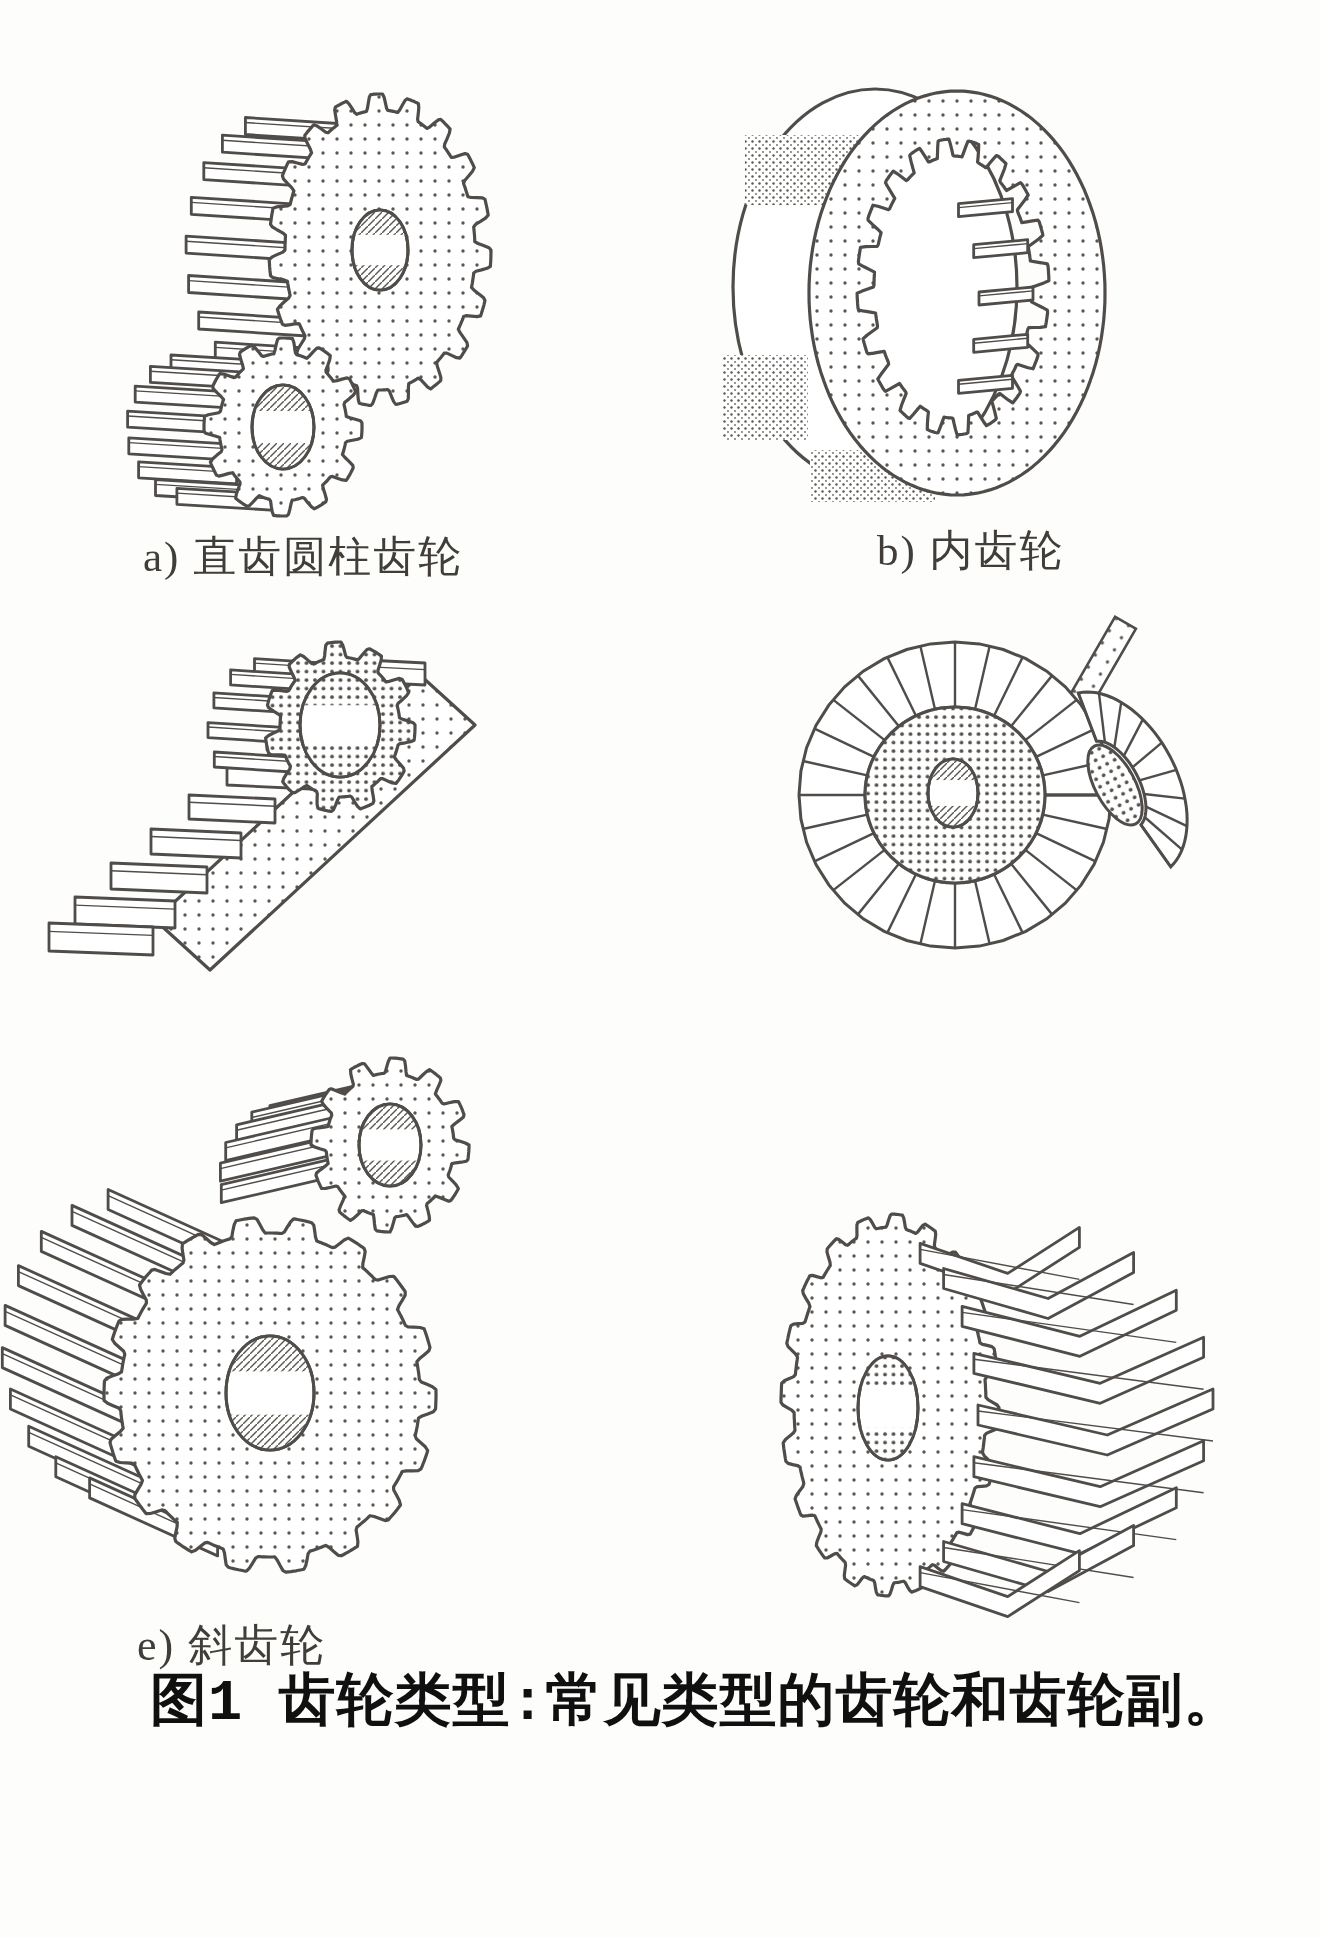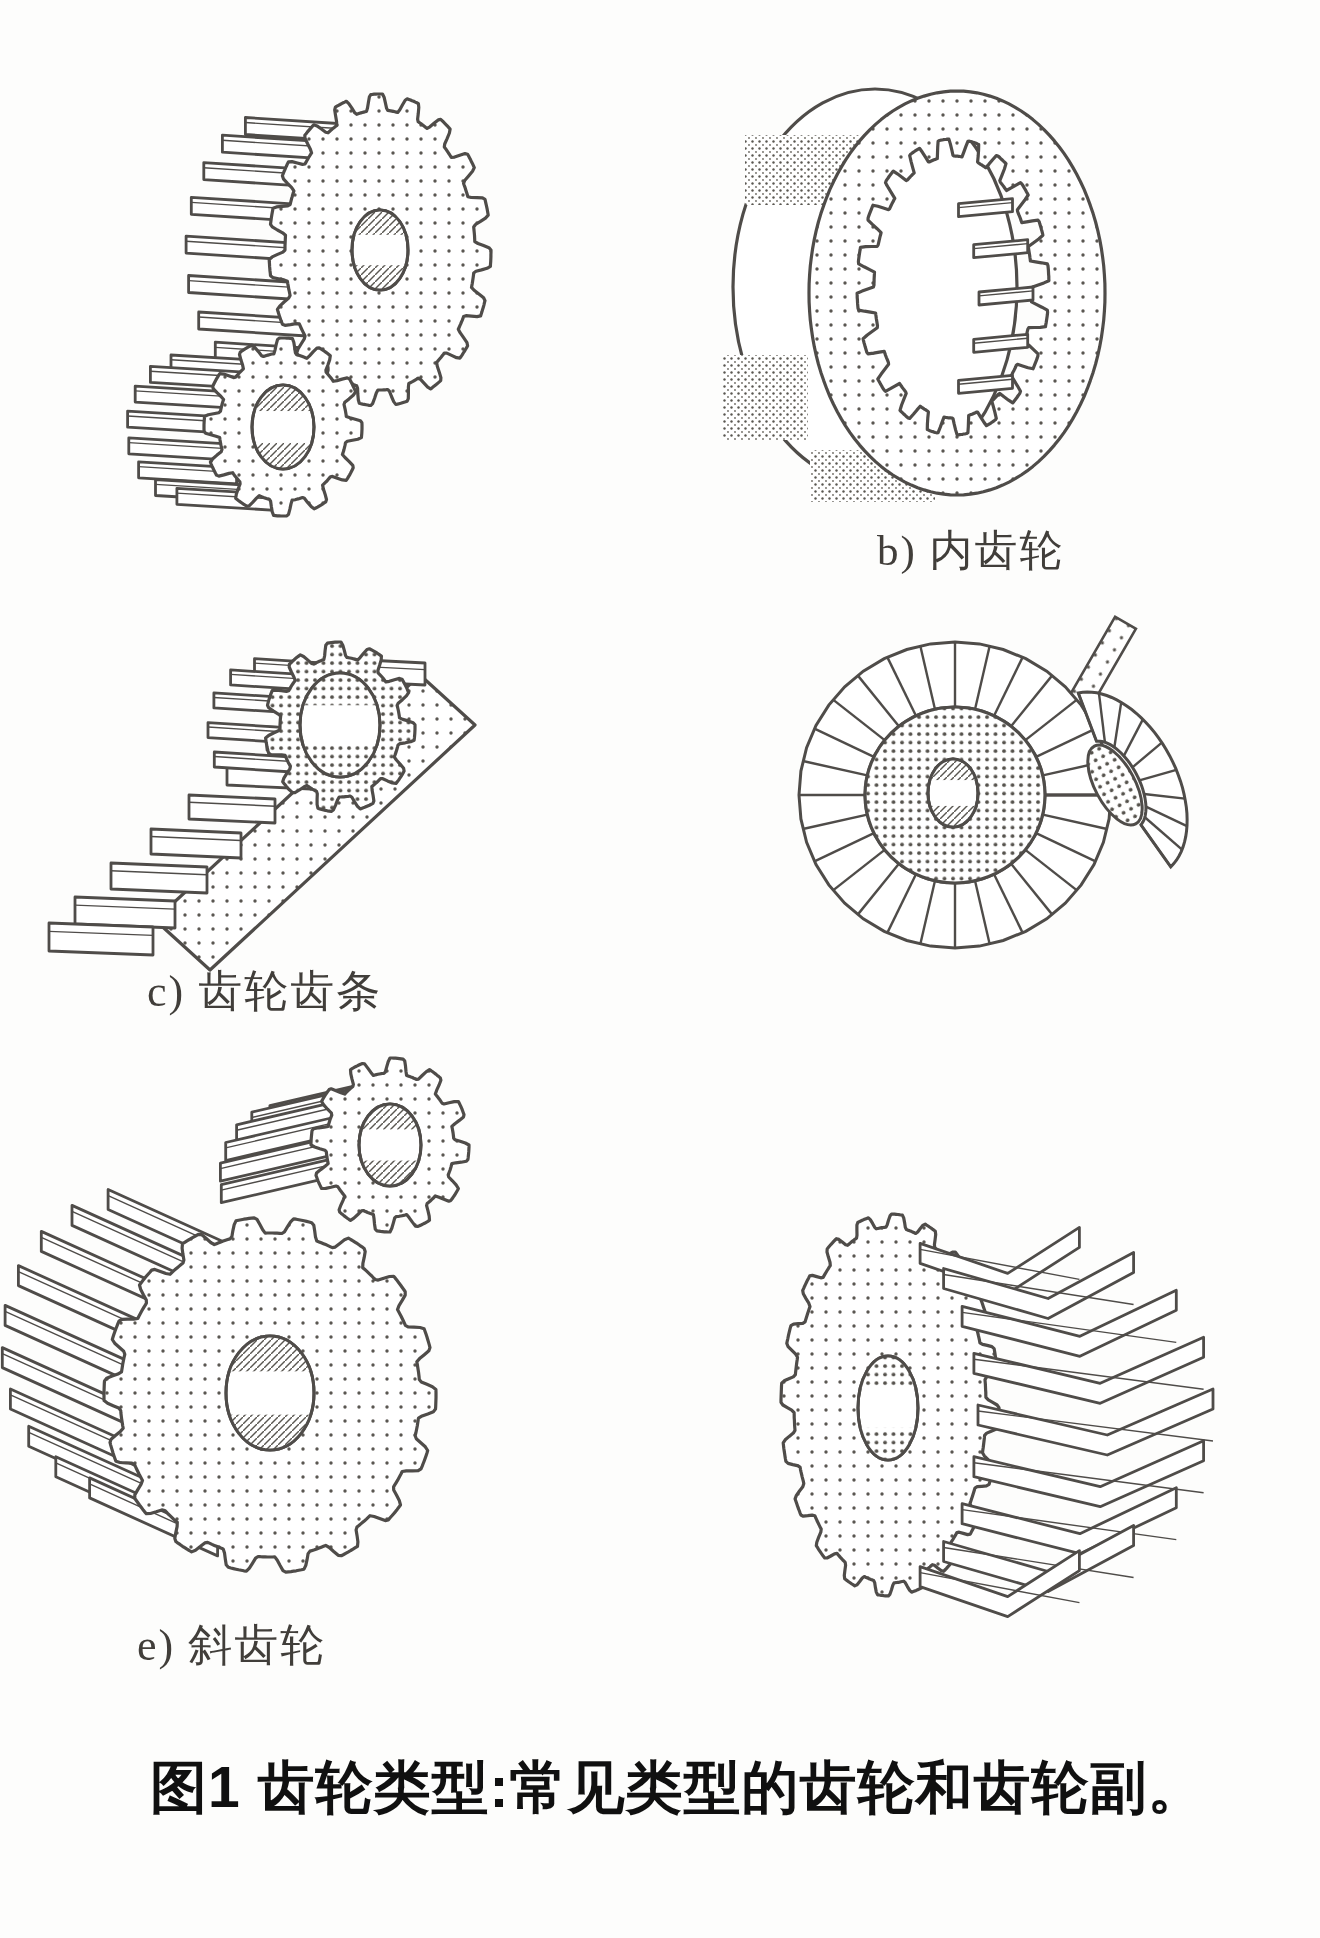--- a/index.html
+++ b/index.html
@@ -4,22 +4,22 @@
 <style>
   html,body{margin:0;padding:0;background:#ffffff;}
   .page{position:relative;width:1320px;height:1938px;background:#fdfdfc;overflow:hidden;
         font-family:"Liberation Serif", serif;}
   .panel-art{position:absolute;}
   .panel-label{position:absolute;font-family:"Liberation Serif", serif;color:#413e3a;
         letter-spacing:2px;white-space:nowrap;}
   .row1{font-size:43px;}
   .row2{font-size:44px;}
   .row3{font-size:44px;text-align:right;}
-  .caption{position:absolute;left:150px;top:1750px;width:1100px;
-        font-family:Liberation Sans, sans-serif;font-weight:900;font-size:57px;
+  .caption{position:absolute;left:150px;top:1662px;width:1100px;
+        font-family:Liberation Mono, monospace;font-weight:900;font-size:57px;
         color:#101010;letter-spacing:1px;white-space:nowrap;}
   svg{display:block;overflow:visible;}
 </style>
 </head>
 <body>
 
 <div class="page">
 
   <svg width="0" height="0" aria-hidden="true">
     <defs>
@@ -292,18 +292,18 @@
         <clipPath id="clip6">
           <ellipse cx="108" cy="198" rx="30" ry="52"></ellipse>
         </clipPath>
         <ellipse cx="108" cy="198" rx="30" ry="52" fill="#ffffff" stroke="#4f4c49" stroke-width="3"></ellipse>
         <rect x="78" y="146" width="60" height="32.24" fill="url(#dense)" clip-path="url(#clip6)"></rect>
         <rect x="78" y="217.76" width="60" height="32.24" fill="url(#dense)" clip-path="url(#clip6)"></rect>
         <ellipse cx="108" cy="198" rx="30" ry="52" fill="none" stroke="#4f4c49" stroke-width="3"></ellipse>
       </svg>
     </div>
 
+  <div class="panel-label row1" style="left:143px;top:528px">a) 直齿圆柱齿轮</div>
   <div class="panel-label row1" style="left:877px;top:522px">b) 内齿轮</div>
-  <div class="panel-label row2" style="left:147px;top:962px">c) 齿轮齿条</div>
   <div class="panel-label row3" style="left:137px;top:1616px">e) 斜齿轮</div>
 
   <div class="caption">图1 齿轮类型:常见类型的齿轮和齿轮副。</div>
 </div>
 
 </body></html>

